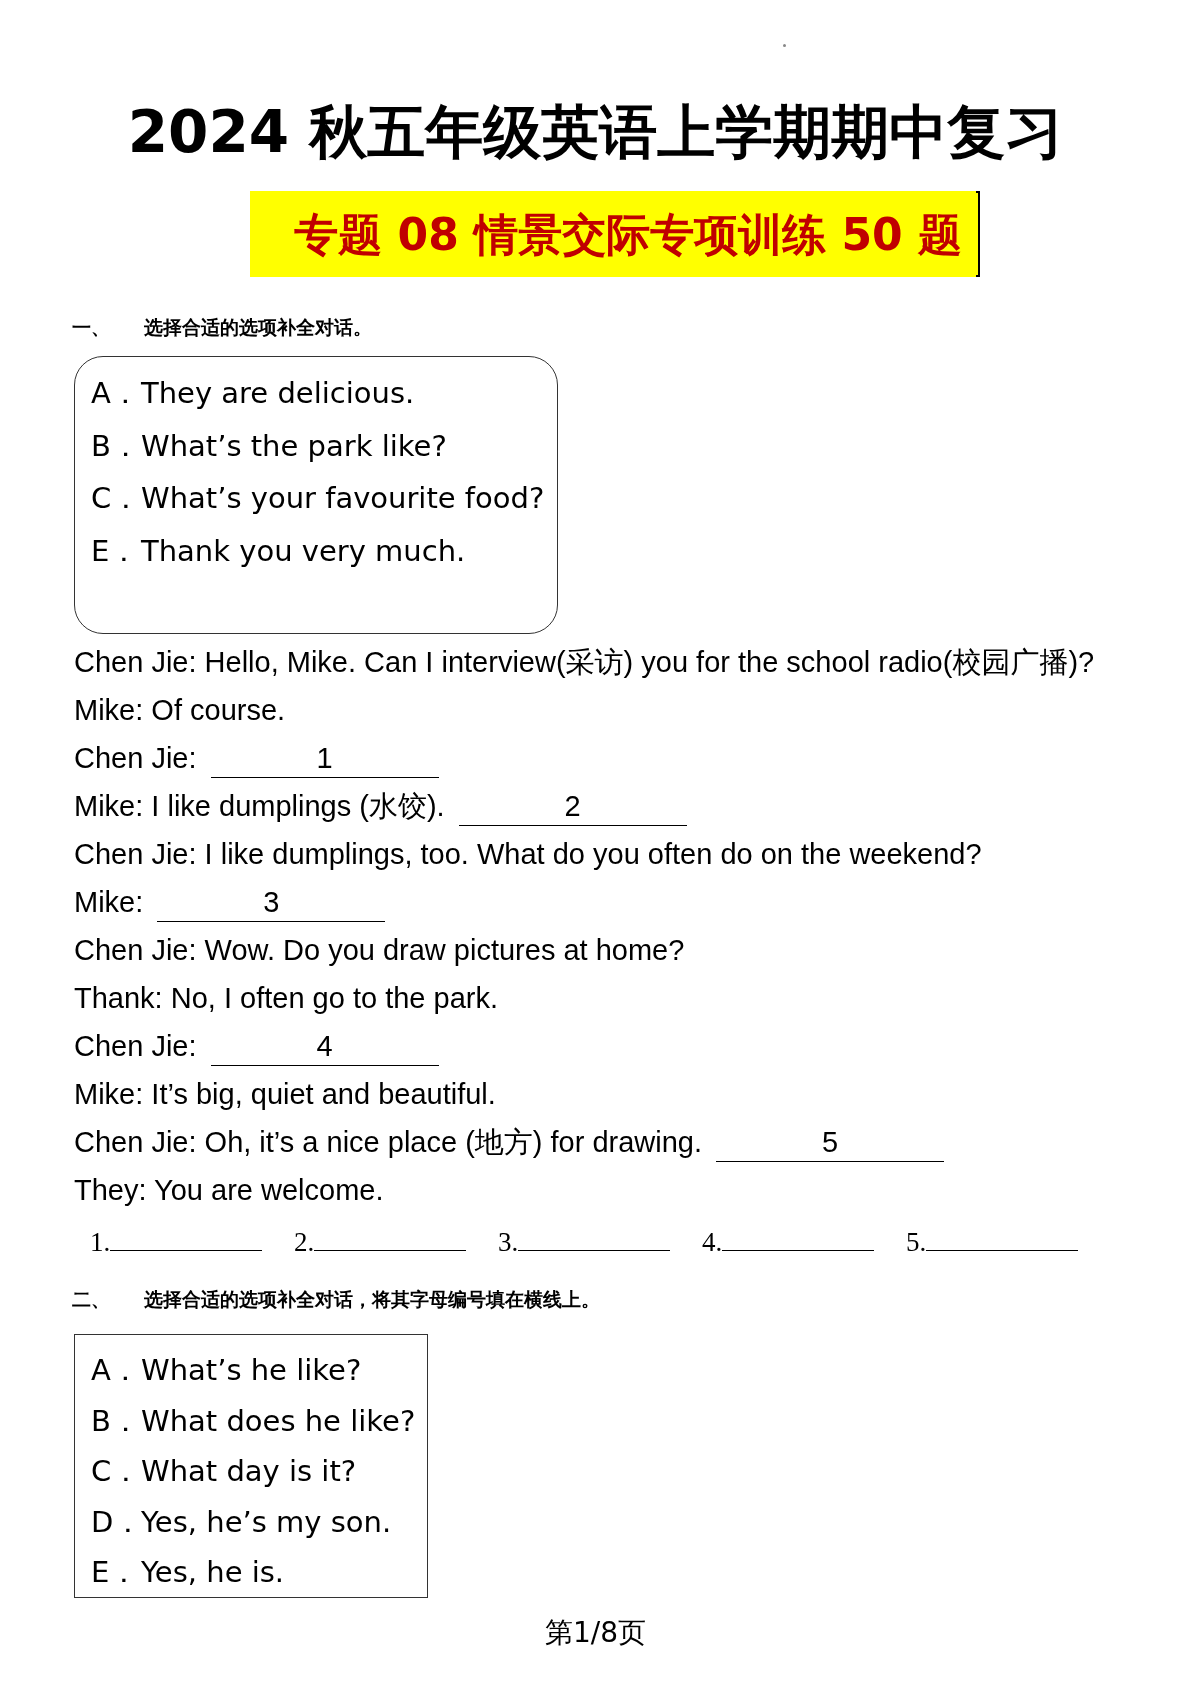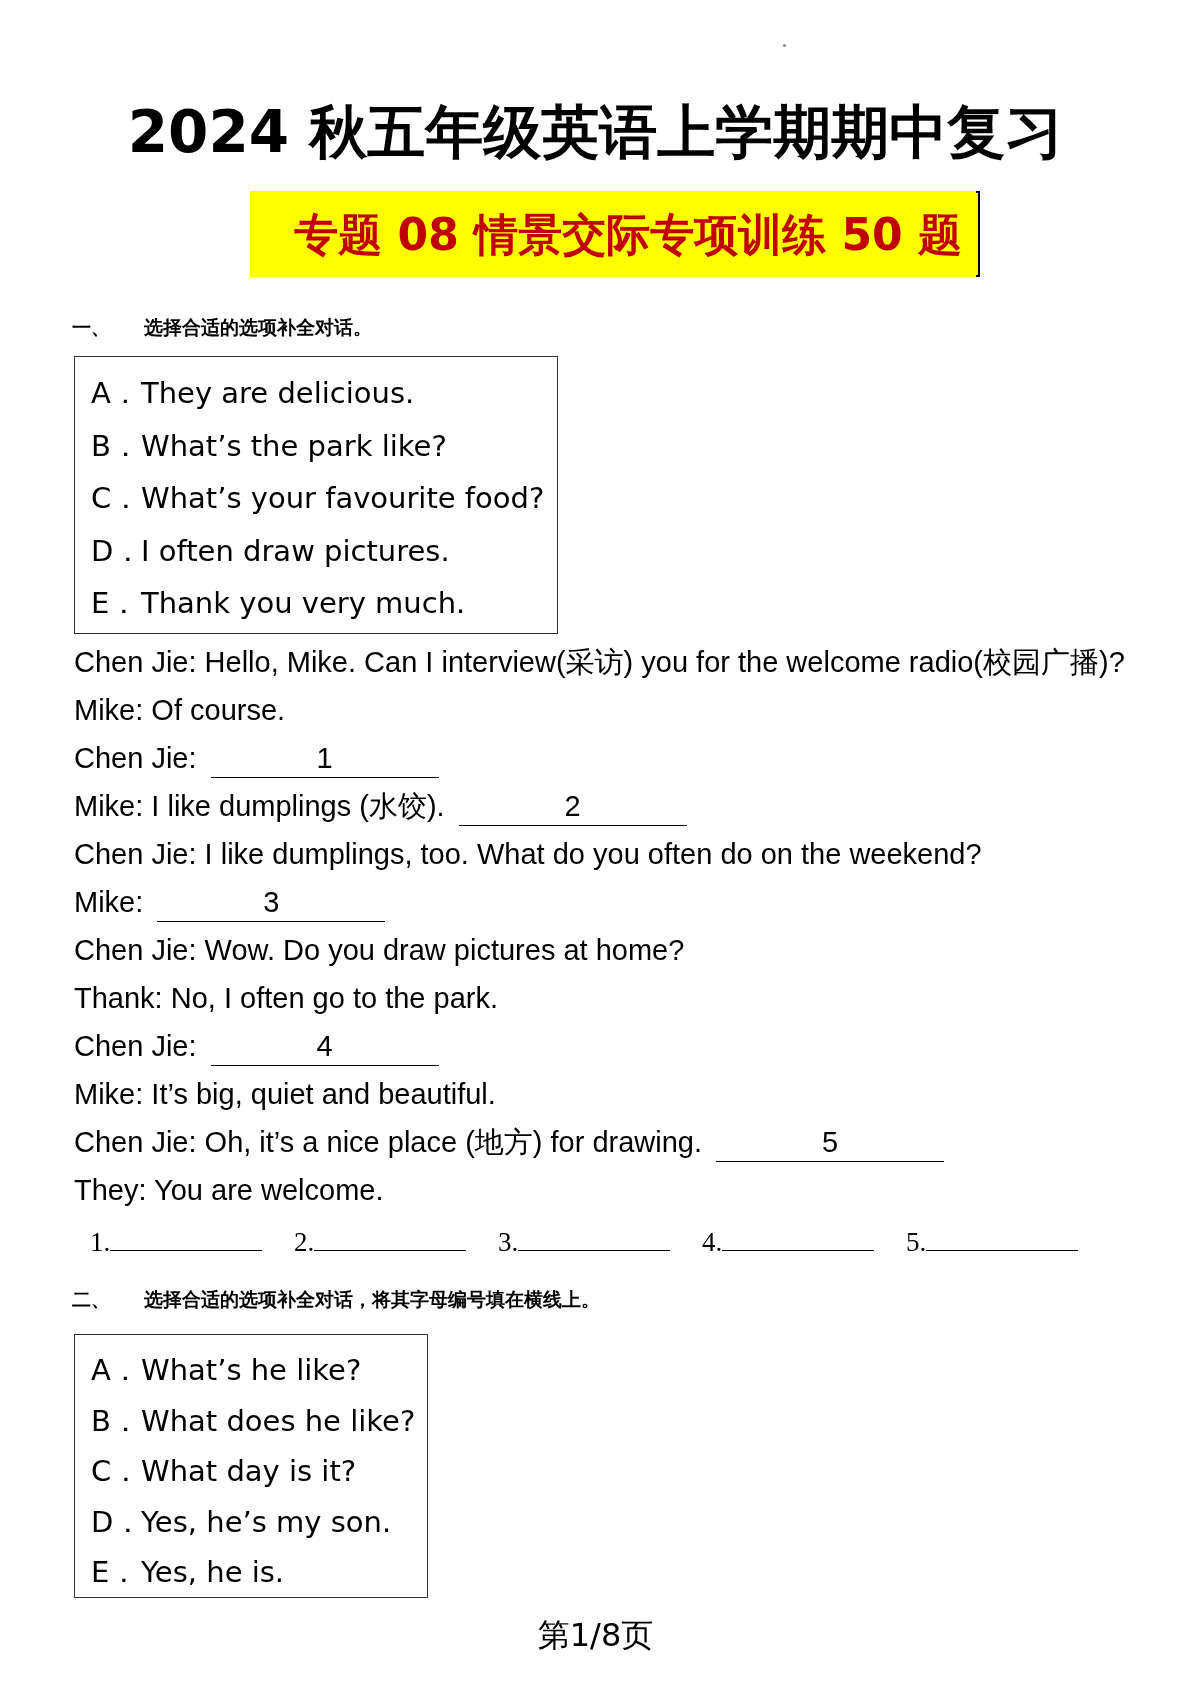--- a/index.html
+++ b/index.html
@@ -47,50 +47,49 @@
     display: inline-block; border-bottom: 1.5px solid #000; width: 228px; text-align: center;
     line-height: 38px; margin-left: 14px; vertical-align: baseline;
   }
   .answer-row {
     left: 74px; top: 1224px; font-family: "Liberation Serif", serif; font-size: 27px;
     line-height: 36px; white-space: nowrap; text-align: center;
   }
   .answer-item { display: inline-block; width: 204px; }
   .answer-item .ablank { display: inline-block; width: 152px; border-bottom: 1.5px solid #000; height: 26px; vertical-align: baseline; }
   .page-num {
-    left: 0; width: 1191px; top: 1614px; text-align: center; font-size: 32px;
+    left: 0; width: 1191px; top: 1614px; text-align: center; font-size: 28px;
     font-family: "DejaVu Sans", sans-serif;
   }
   .dot { left: 783px; top: 44px; width: 3px; height: 3px; background: #888; border-radius: 50%; }
 </style>
 </head>
 <body>
 
 <div class="abs dot"></div>
 
 <div class="abs main-title">2024 秋五年级英语上学期期中复习</div>
 
 <div class="abs subtitle-box">
   <div class="yellow-overflow"></div>
   <div class="subtitle">专题 08 情景交际专项训练 50 题</div>
 </div>
 
 <div class="abs section-heading" style="top:310px;">
   <span class="num">一、</span><span>选择合适的选项补全对话。</span>
 </div>
 
-<div class="abs options-box" style="top:356px; width:484px; height:278px;">
+<div class="abs options-box" style="top:356px; width:484px; height:278px;border-radius:29px;">
   <div class="option"><span class="letter">A．</span><span>They are delicious.</span></div>
   <div class="option"><span class="letter">B．</span><span>What’s the park like?</span></div>
   <div class="option"><span class="letter">C．</span><span>What’s your favourite food?</span></div>
-  <div class="option"><span class="letter">D．</span><span>I often draw pictures.</span></div>
   <div class="option"><span class="letter">E．</span><span>Thank you very much.</span></div>
 </div>
 
-<div class="abs line" style="top:638px;"><span>Chen Jie: Hello, Mike. Can I interview(采访) you for the welcome radio(校园广播)?</span></div>
+<div class="abs line" style="top:638px;"><span>Chen Jie: Hello, Mike. Can I interview(采访) you for the school radio(校园广播)?</span></div>
 <div class="abs line" style="top:686px;"><span>Mike: Of course.</span></div>
 <div class="abs line" style="top:734px;"><span>Chen Jie:</span><span class="blank">1</span></div>
 <div class="abs line" style="top:782px;"><span>Mike: I like dumplings (水饺).</span><span class="blank">2</span></div>
 <div class="abs line" style="top:830px;"><span>Chen Jie: I like dumplings, too. What do you often do on the weekend?</span></div>
 <div class="abs line" style="top:878px;"><span>Mike:</span><span class="blank">3</span></div>
 <div class="abs line" style="top:926px;"><span>Chen Jie: Wow. Do you draw pictures at home?</span></div>
 <div class="abs line" style="top:974px;"><span>Thank: No, I often go to the park.</span></div>
 <div class="abs line" style="top:1022px;"><span>Chen Jie:</span><span class="blank">4</span></div>
 <div class="abs line" style="top:1070px;"><span>Mike: It’s big, quiet and beautiful.</span></div>
 <div class="abs line" style="top:1118px;"><span>Chen Jie: Oh, it’s a nice place (地方) for drawing.</span><span class="blank">5</span></div>

